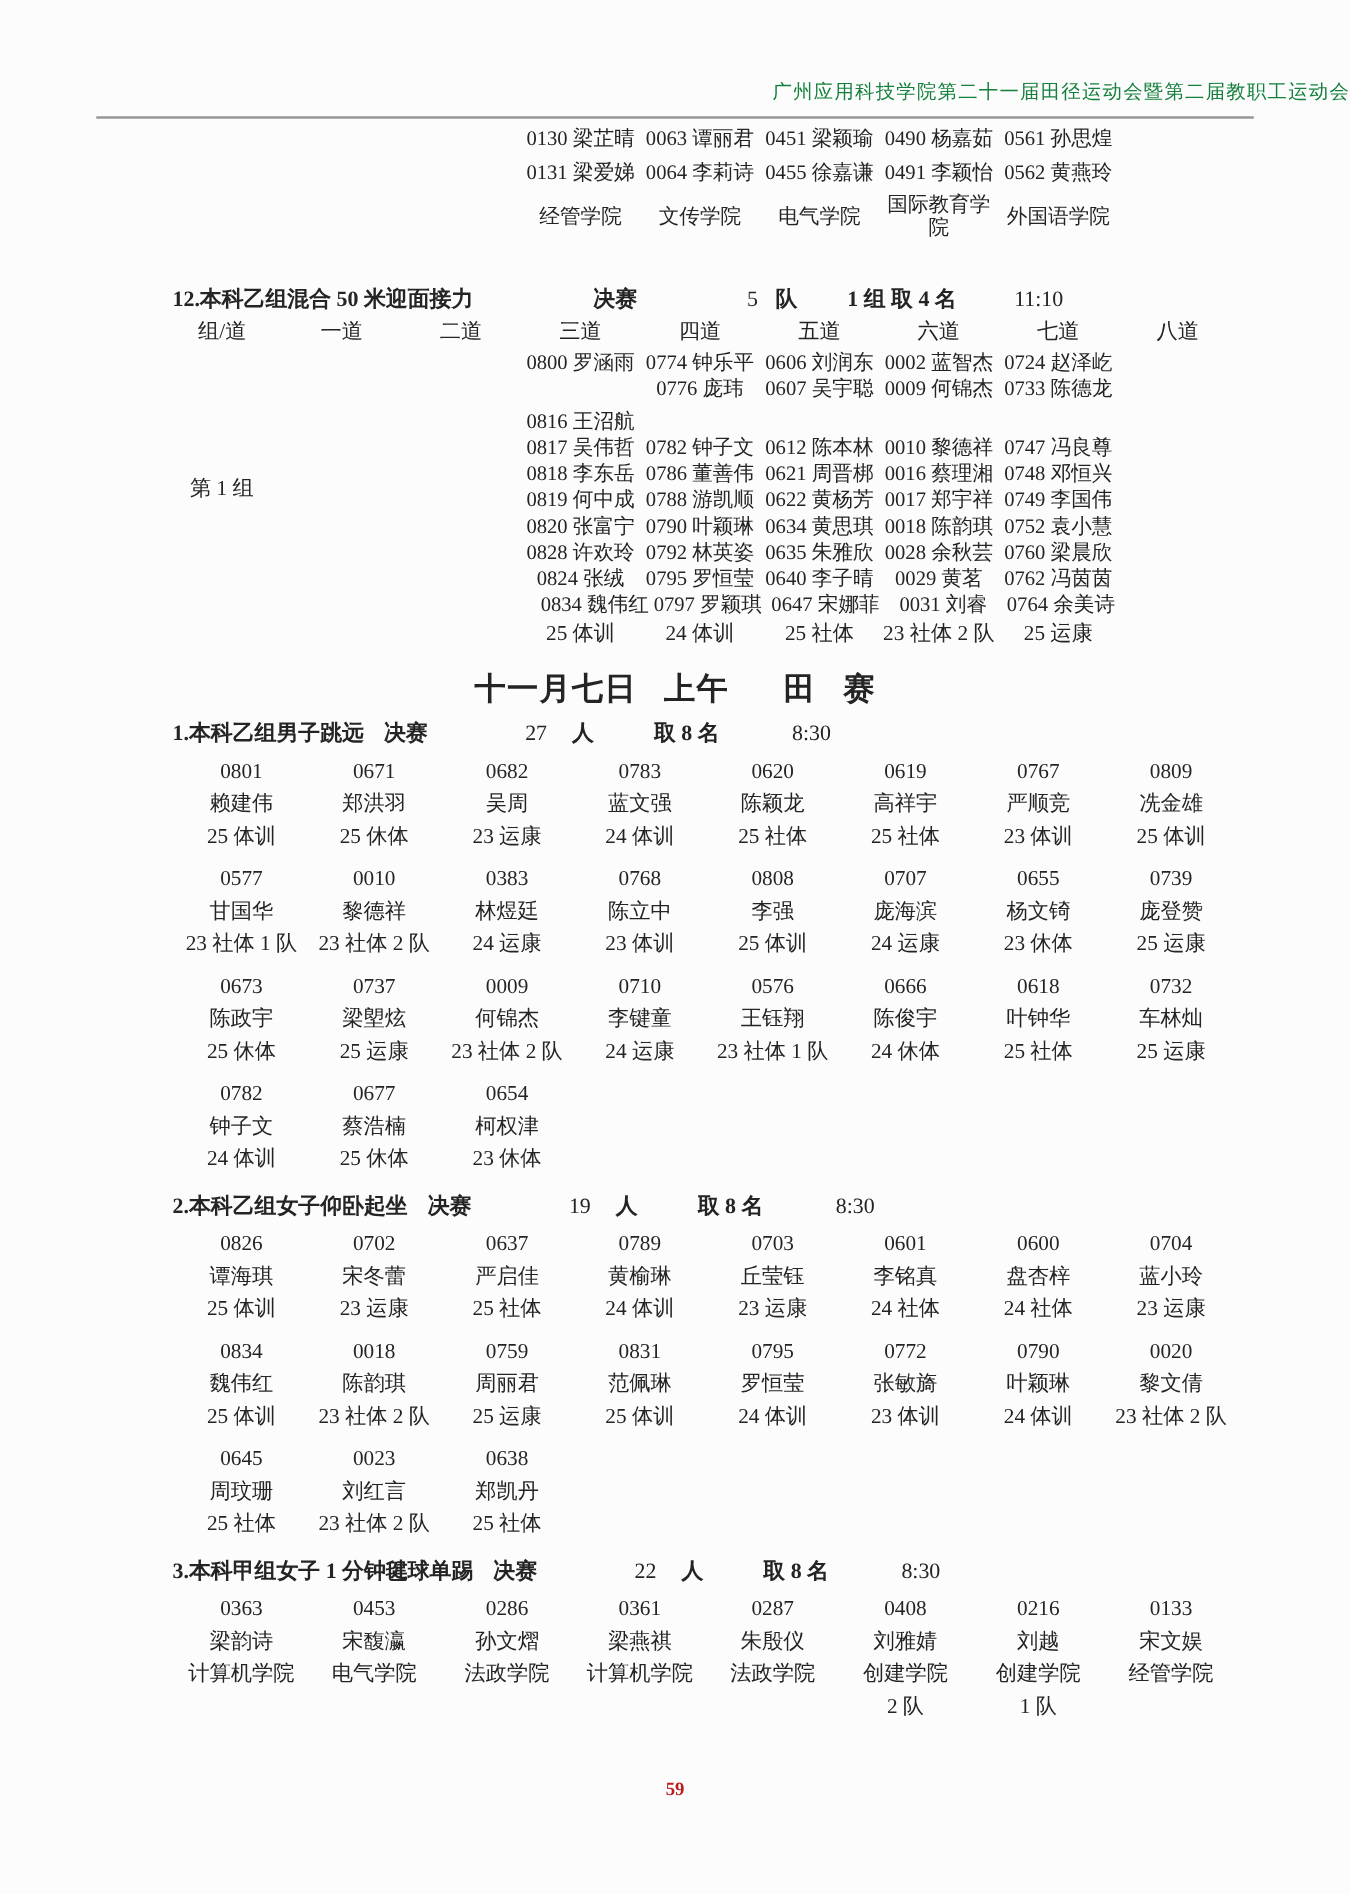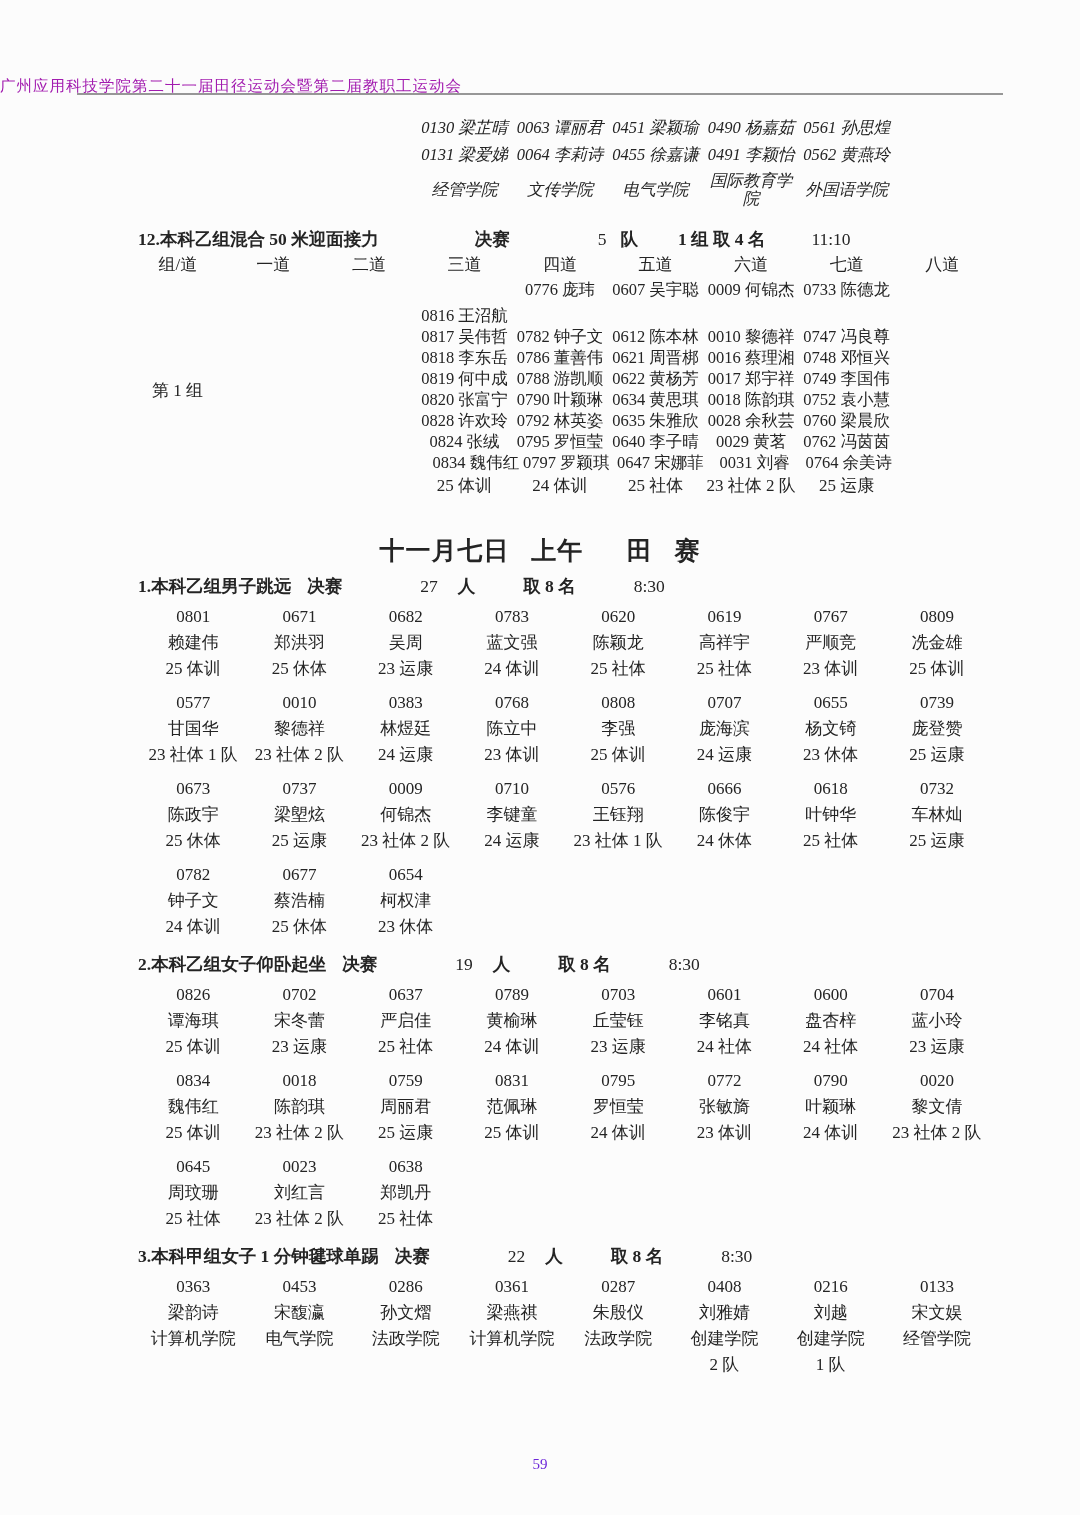--- a/index.html
+++ b/index.html
@@ -4,26 +4,26 @@
 <style>
   html,body{margin:0;padding:0;}
   body{
     width:1080px;height:1515px;
     background:#fcfcfc;
     font-family:"Liberation Serif","DejaVu Serif",serif;
     color:#242424;
   }
   .page{position:relative;width:1080px;height:1515px;overflow:hidden;background:#fcfcfc;}
 
-  .doc-header{position:absolute;top:76px;left:0;width:100%;text-align:left;
-    font-size:15.5px;letter-spacing:1px;color:#a21caf;}
+  .doc-header{position:absolute;top:63px;left:0;width:100%;text-align:right;
+    font-size:15.5px;letter-spacing:1px;color:#15803d;}
   .header-rule{position:absolute;top:93px;left:77px;width:926px;height:2px;background:#979797;}
 
   .grid-block{position:absolute;left:130px;width:860px;}
-  #continuation{top:114px;font-style:italic;}
+  #continuation{top:97px;}
   .row9{display:grid;grid-template-columns:repeat(9,1fr);}
   .c9{grid-row:1;text-align:center;font-size:16.5px;line-height:27px;white-space:nowrap;}
   #continuation .team-row{margin-top:2px;}
   #continuation .team-cell{white-space:normal;line-height:18px;display:flex;align-items:center;justify-content:center;min-height:40px;}
   .tw{display:inline-block;max-width:96px;font-size:16.5px;}
 
   .relay-header{position:absolute;top:227px;left:138px;width:852px;display:flex;align-items:baseline;font-size:17.5px;white-space:pre;}
   .rh-title{font-weight:bold;}
   .rh-round{font-weight:bold;margin-left:96px;}
   .rh-count{margin-left:88px;}
@@ -47,21 +47,21 @@
   .et{font-weight:bold;}
   .er{font-weight:bold;margin-left:16px;}
   .ec{margin-left:78px;}
   .eu{font-weight:bold;margin-left:20px;}
   .ek{font-weight:bold;margin-left:48px;}
   .em{margin-left:58px;}
   .row8{display:grid;grid-template-columns:repeat(8,1fr);margin-left:140px;width:850px;margin-bottom:8px;}
   .ecell{grid-row:1;text-align:center;font-size:17px;line-height:26px;}
   .ecell .team{white-space:pre-line;}
 
-  .page-number{position:absolute;top:1456px;left:0;width:100%;text-align:center;font-size:15px;color:#6d28d9;}
+  .page-number{position:absolute;top:1424px;left:0;width:100%;text-align:center;font-size:15px;color:#b91c1c;font-weight:bold;}
 </style>
 </head>
 <body>
 
 <div class="page">
 
   <div class="doc-header">广州应用科技学院第二十一届田径运动会暨第二届教职工运动会</div>
   <div class="header-rule"></div>
 
   <div id="continuation" class="grid-block">
@@ -115,20 +115,27 @@
         <div class="c9 lane-h" style="grid-column: 3;">二道</div>
         <div class="c9 lane-h" style="grid-column: 4;">三道</div>
         <div class="c9 lane-h" style="grid-column: 5;">四道</div>
         <div class="c9 lane-h" style="grid-column: 6;">五道</div>
         <div class="c9 lane-h" style="grid-column: 7;">六道</div>
         <div class="c9 lane-h" style="grid-column: 8;">七道</div>
         <div class="c9 lane-h" style="grid-column: 9;">八道</div>
       </div>
       <div class="relay-entries">
         <div class="row9">
+          <div class="c9 entry" style="grid-column: 4;">0800 罗涵雨</div>
+          <div class="c9 entry" style="grid-column: 5;">0774 钟乐平</div>
+          <div class="c9 entry" style="grid-column: 6;">0606 刘润东</div>
+          <div class="c9 entry" style="grid-column: 7;">0002 蓝智杰</div>
+          <div class="c9 entry" style="grid-column: 8;">0724 赵泽屹</div>
+        </div>
+        <div class="row9">
           <div class="c9 entry" style="grid-column: 4; margin-top: 26px;">0816 王沼航</div>
           <div class="c9 entry" style="grid-column: 5;">0776 庞玮</div>
           <div class="c9 entry" style="grid-column: 6;">0607 吴宇聪</div>
           <div class="c9 entry" style="grid-column: 7;">0009 何锦杰</div>
           <div class="c9 entry" style="grid-column: 8;">0733 陈德龙</div>
         </div>
         <div class="row9">
           <div class="c9 entry" style="grid-column: 4;">0817 吴伟哲</div>
           <div class="c9 entry" style="grid-column: 5;">0782 钟子文</div>
           <div class="c9 entry" style="grid-column: 6;">0612 陈本林</div>

